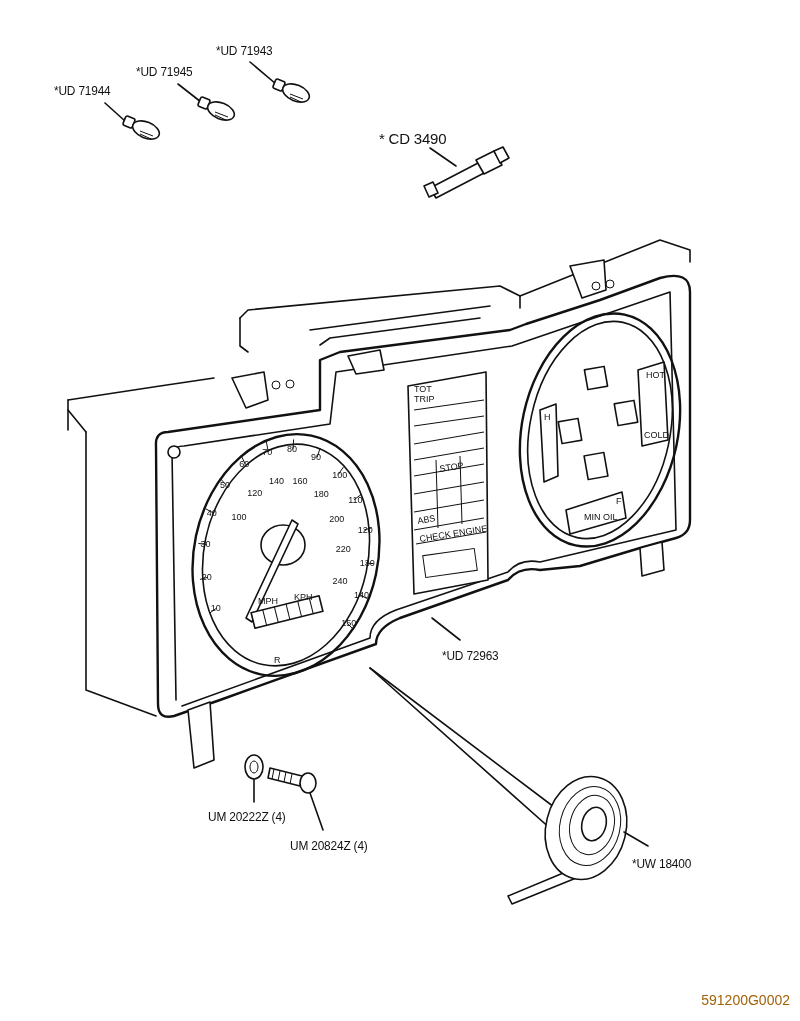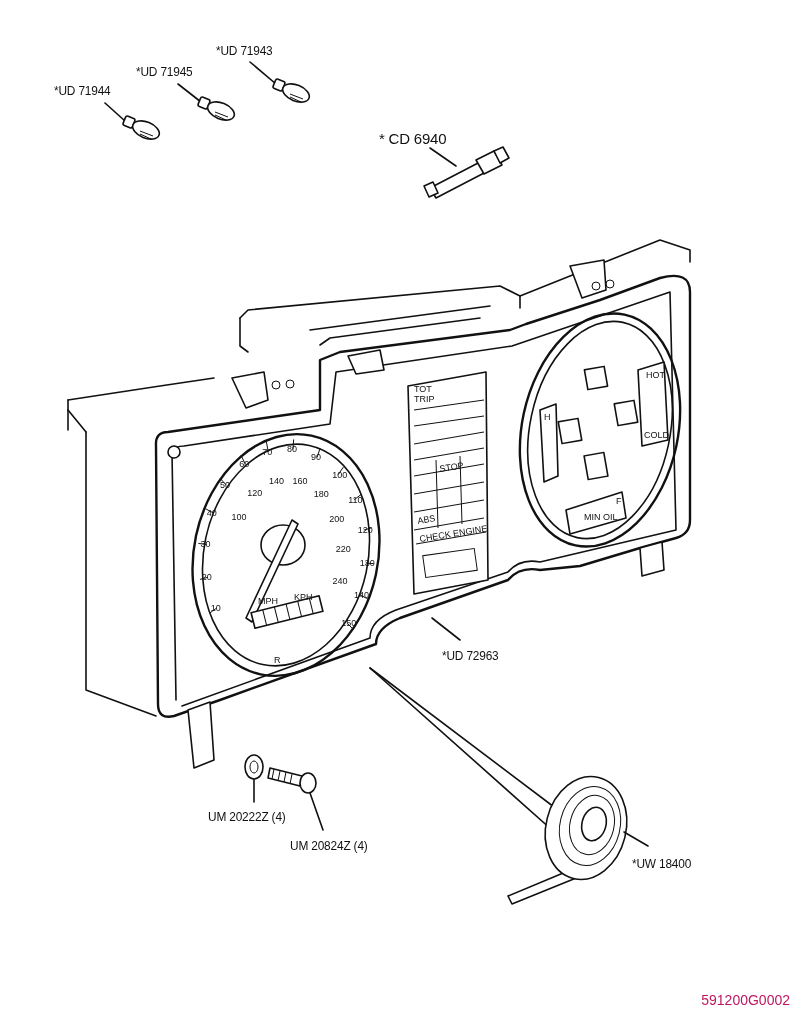--- a/index.html
+++ b/index.html
@@ -4,21 +4,21 @@
 <style>
   html, body { margin:0; padding:0; background:#ffffff; }
   body { width:800px; height:1021px; position:relative; overflow:hidden; font-family:"Liberation Sans", sans-serif; }
   svg { position:absolute; left:0; top:0; }
   .ln { fill:none; stroke:#111; stroke-width:1.6; stroke-linejoin:round; stroke-linecap:round; }
   .ln2 { fill:none; stroke:#111; stroke-width:2.4; stroke-linejoin:round; }
   .thin { fill:none; stroke:#111; stroke-width:1; }
   .wf { fill:#fff; stroke:#111; stroke-width:1.6; stroke-linejoin:round; }
   .lbl { position:absolute; font-size:13.5px; color:#111; white-space:nowrap; font-family:"Liberation Sans", sans-serif; transform:scaleX(0.88); transform-origin:left top; letter-spacing:-0.2px; }
   .lbl.big { font-size:15px; transform:none; }
-  .docnum { position:absolute; right:10px; top:992px; font-size:14px; color:#be185d; }
+  .docnum { position:absolute; right:10px; top:992px; font-size:14px; color:#a16207; }
   .gtxt { font-family:"Liberation Sans", sans-serif; font-size:9px; fill:#111; }
 </style>
 </head>
 <body>
 
 <svg width="800" height="1021" viewBox="0 0 800 1021">
 
   <g>
     <line class="ln" x1="105" y1="103" x2="125" y2="121"></line>
     <rect class="wf" x="124" y="117" width="10" height="10" rx="2" transform="rotate(22 129 122)"></rect>
@@ -201,18 +201,18 @@
     <ellipse class="thin" cx="590" cy="826" rx="30" ry="40" transform="rotate(14 590 826)"></ellipse>
     <ellipse class="thin" cx="592" cy="825" rx="22" ry="30" transform="rotate(14 592 825)"></ellipse>
     <ellipse class="wf" cx="594" cy="824" rx="12" ry="17" transform="rotate(14 594 824)"></ellipse>
     <line class="ln" x1="624" y1="832" x2="648" y2="846"></line>
   </g>
 </svg>
 
 <div class="lbl" style="left:54px;top:83px;">*UD 71944</div>
 <div class="lbl" style="left:136px;top:64px;">*UD 71945</div>
 <div class="lbl" style="left:216px;top:43px;">*UD 71943</div>
-<div class="lbl big" style="left:379px;top:130px;">* CD 6940</div>
+<div class="lbl big" style="left:379px;top:130px;">* CD 3490</div>
 <div class="lbl" style="left:442px;top:648px;">*UD 72963</div>
 <div class="lbl" style="left:208px;top:809px;">UM 20222Z (4)</div>
 <div class="lbl" style="left:290px;top:838px;">UM 20824Z (4)</div>
 <div class="lbl" style="left:632px;top:856px;">*UW 18400</div>
 <div class="docnum">591200G0002</div>
 
 </body></html>

